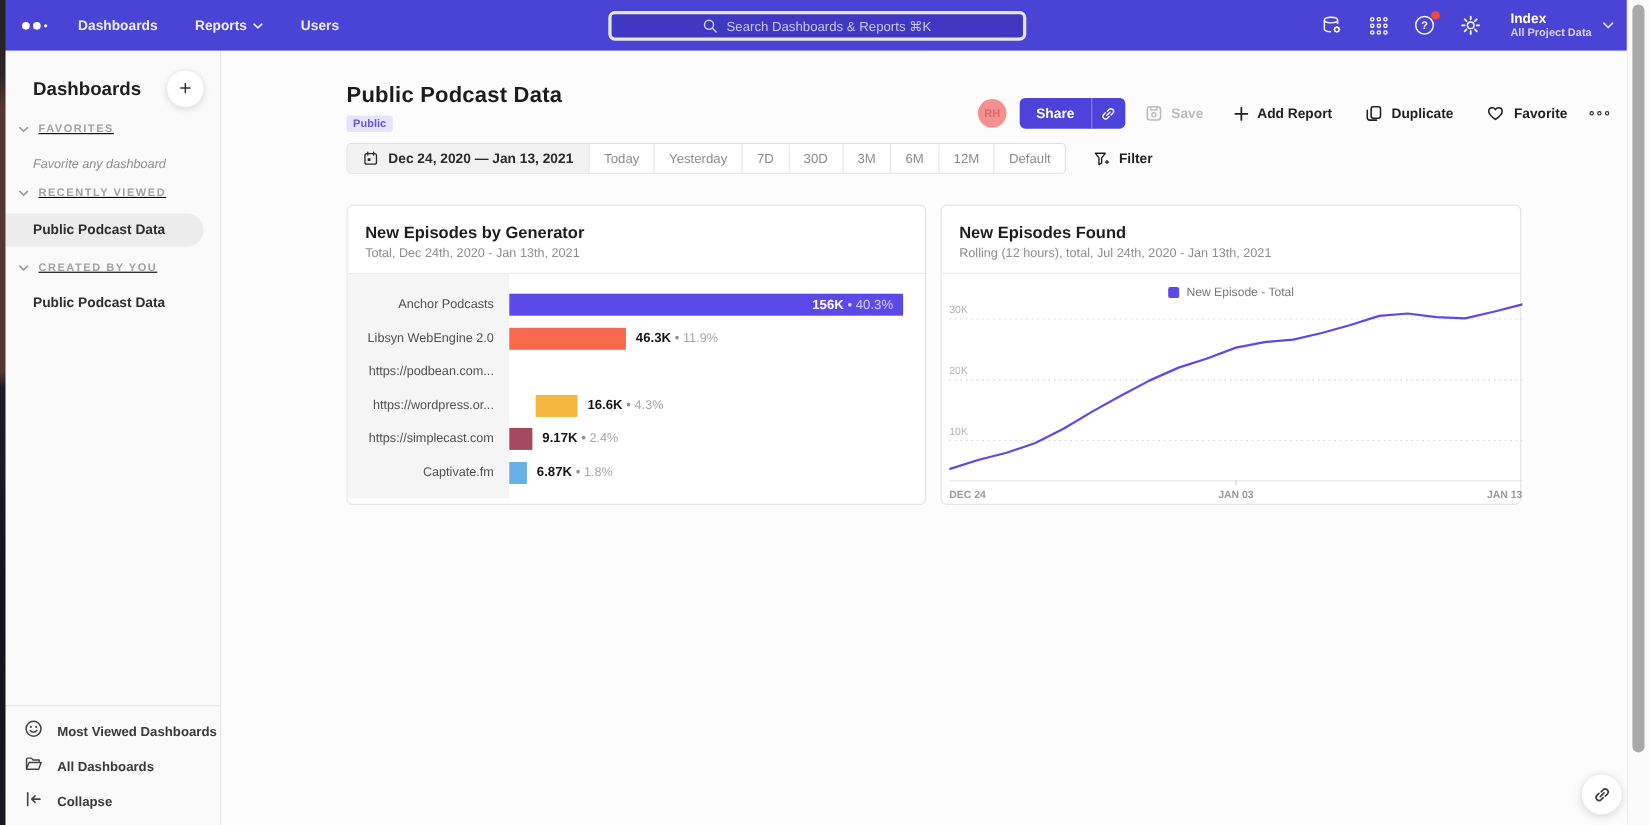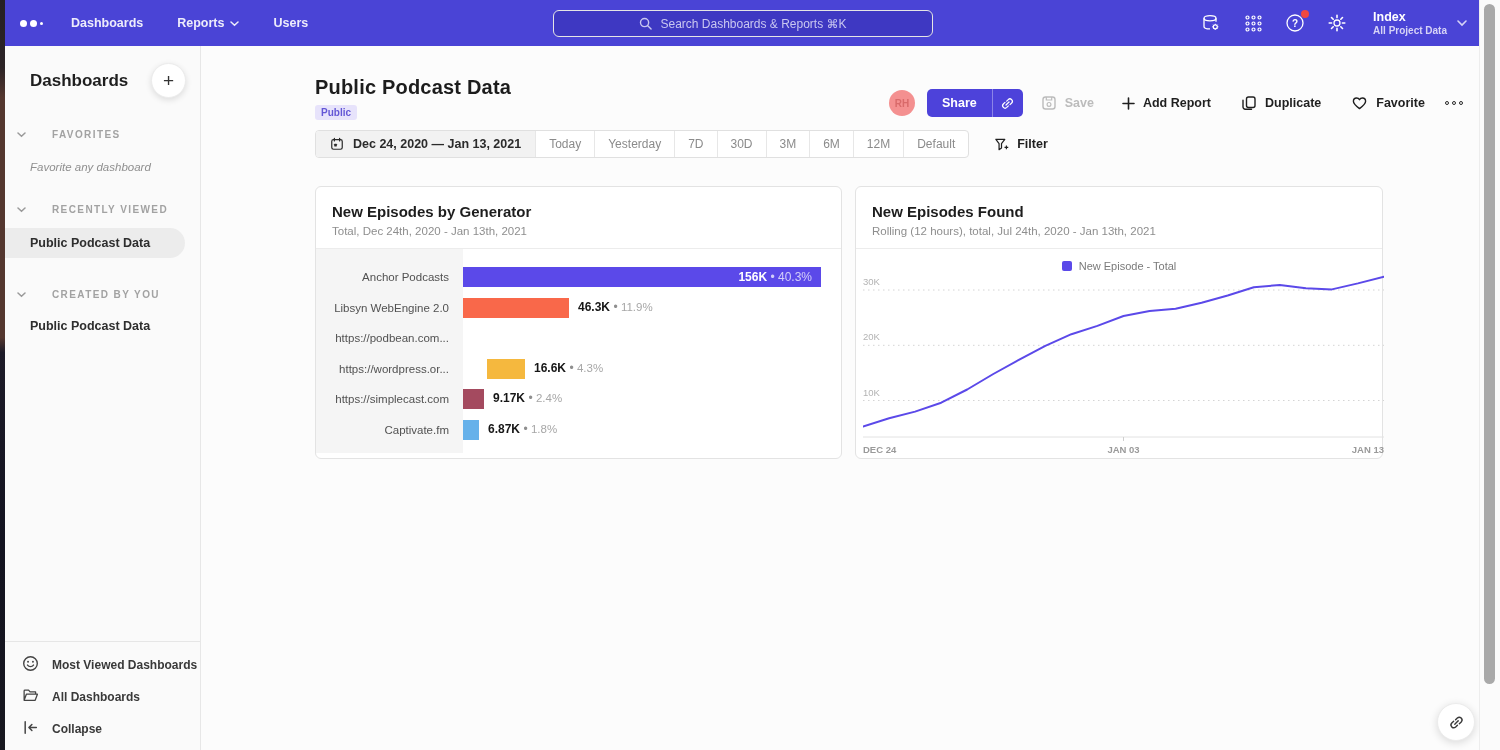--- a/index.html
+++ b/index.html
@@ -10,38 +10,38 @@
   
   .topnav { position:absolute; left:0; top:0; right:21px; height:46px; background:#4a44d6; display:flex; align-items:center; z-index:5; }
   .logo { display:flex; align-items:center; gap:3px; margin:0 28px 0 20px; }
   .logo .dot { background:#fff; border-radius:50%; }
   .logo .d1 { width:7px; height:7px; }
   .logo .d2 { width:7px; height:7px; }
   .logo .d3 { width:3px; height:3px; }
   .nav-items { display:flex; align-items:center; gap:34px; }
   .nav-item { color:#edecfb; font-size:12.5px; font-weight:700; display:flex; align-items:center; gap:6px; cursor:pointer; }
   .nav-item .chev { margin-top:1px; }
-  .search { position:absolute; left:553px; top:10px; width:380px; height:27px; background:#3e38c2; border:1px solid #e5e5e5; border-radius:6px; display:flex; align-items:center; justify-content:center; gap:8px; color:#c9c7f0; font-size:12px; cursor:text; }
+  .search { position:absolute; left:553px; top:10px; width:380px; height:27px; background:#3e38c2; border:3px solid #e5e5e5; border-radius:6px; display:flex; align-items:center; justify-content:center; gap:8px; color:#c9c7f0; font-size:12px; cursor:text; }
   .nav-right { position:absolute; right:12px; top:0; height:46px; display:flex; align-items:center; gap:22px; }
   .nav-icon { width:20px; height:20px; position:relative; cursor:pointer; display:flex; align-items:center; justify-content:center; }
   .badge-dot { position:absolute; top:-3px; right:-4px; width:8px; height:8px; border-radius:50%; background:#f0483e; }
   .workspace { display:flex; align-items:center; gap:10px; cursor:pointer; margin-left:4px; }
   .ws-name { color:#fff; font-size:12.5px; font-weight:700; line-height:15px; }
   .ws-scope { color:#d6d3f6; font-size:10px; font-weight:700; line-height:12px; }
 
   
   .left-strip { position:absolute; left:0; top:0; width:5px; height:750px; z-index:9;
     background:linear-gradient(#262026 0%, #2c2426 9%, #54372f 13%, #54372f 45%, #1d1b28 47%, #131320 72%, #17171f 100%); }
 
   
   .sidebar { position:absolute; left:5px; top:46px; width:196px; bottom:0; background:#fafafa; border-right:1px solid #e7e7e7; }
   .sb-head { display:flex; align-items:center; justify-content:space-between; padding:17px 14px 0 25px; }
   .sb-title { font-size:17px; font-weight:700; color:#1e1e1e; }
   .sb-add { width:35px; height:35px; border-radius:50%; background:#fff; border:1px solid #ececec; box-shadow:0 2px 6px rgba(0,0,0,.12); font-size:19px; color:#333; display:flex; align-items:center; justify-content:center; cursor:pointer; font-weight:400; }
-  .sb-sec-head { display:flex; align-items:center; gap:26px; padding:0 0 0 12px; margin-top:31px; cursor:pointer; }
+  .sb-sec-head { display:flex; align-items:center; gap:9px; padding:0 0 0 12px; margin-top:14px; cursor:pointer;text-decoration:underline; }
   .sb-sec-label { font-size:10px; font-weight:700; letter-spacing:1.4px; color:#a2a2a2; }
   .sb-sec-head svg { color:#9a9a9a; }
   .sb-empty { font-size:11.5px; font-style:italic; color:#8f8f8f; padding:0 0 0 25px; margin-top:21px; }
   .sb-item { font-size:12.5px; font-weight:700; color:#2e2e2e; padding:0 0 0 25px; margin-top:19px; cursor:pointer; }
   .sb-item.sel { background:#ececec; border-radius:0 16px 16px 0; width:180px; height:30px; line-height:30px; margin-top:13px; padding-left:25px; }
   .sb-footer { position:absolute; left:0; right:0; bottom:0; height:109px; border-top:1px solid #e6e6e6; padding-top:7px; }
   .sb-foot-item { display:flex; align-items:center; gap:13px; height:32px; padding-left:17px; cursor:pointer; }
   .sb-foot-item span.lbl { font-size:12px; font-weight:700; color:#393939; }
 
   

